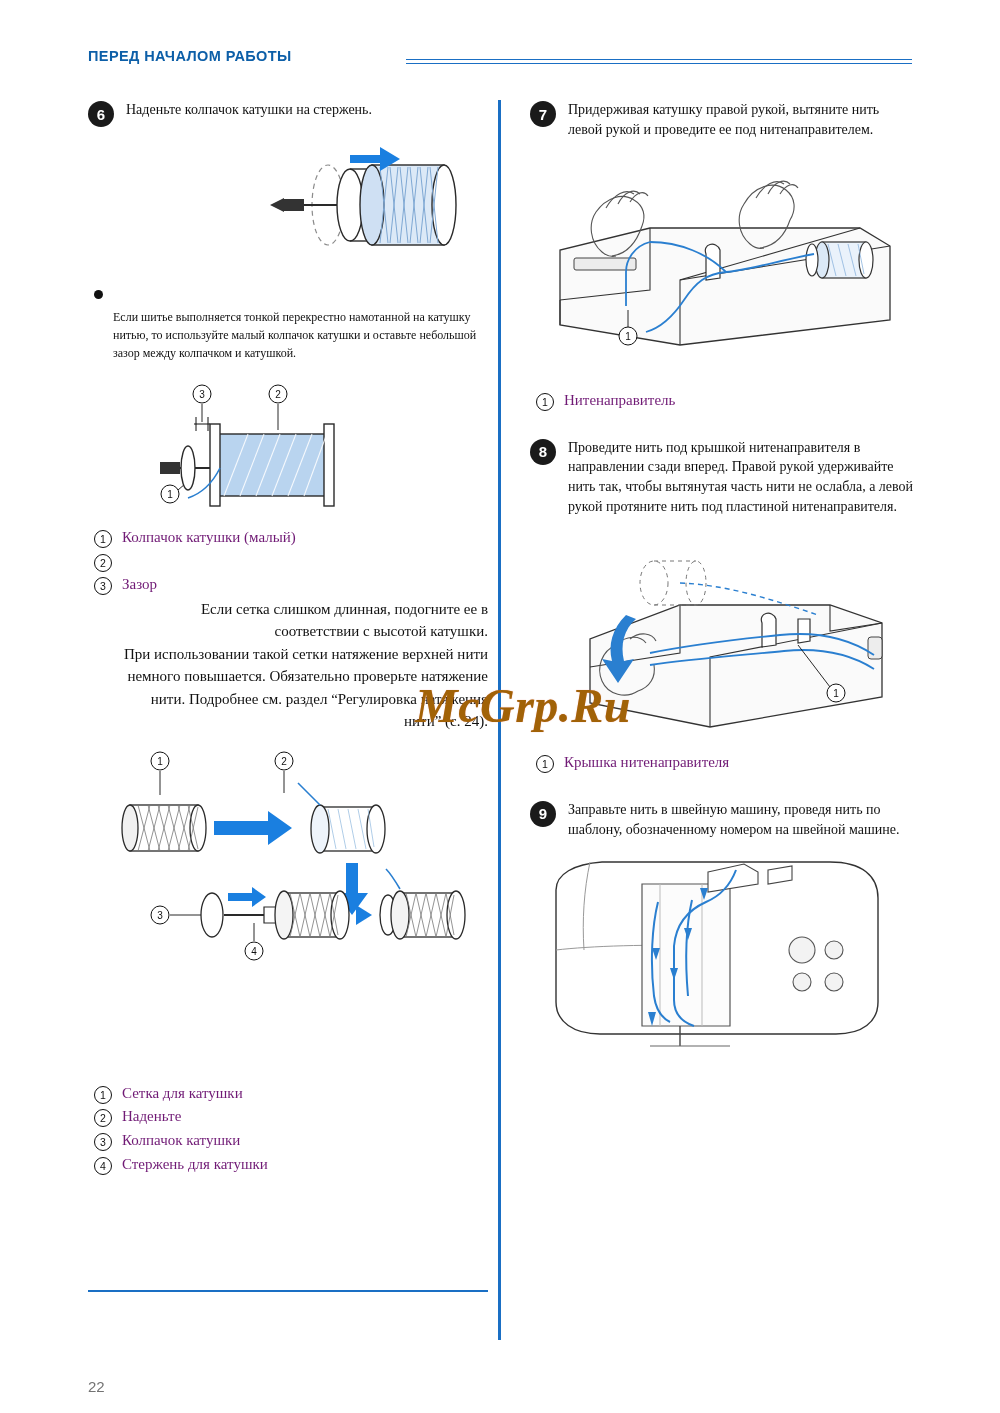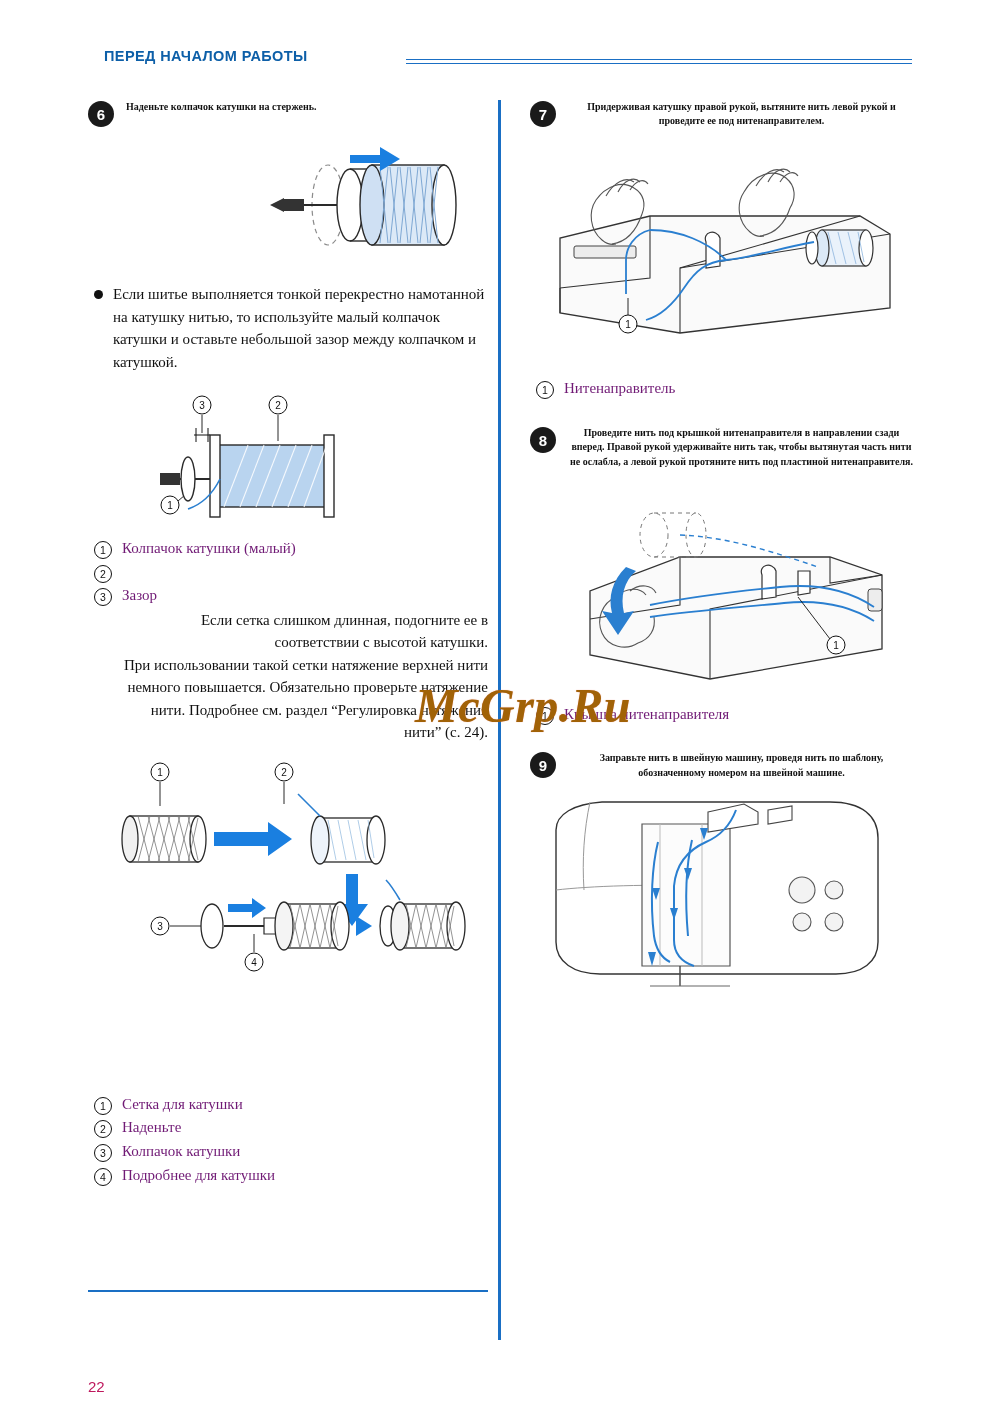--- a/index.html
+++ b/index.html
@@ -8,21 +8,21 @@
     font-family:"Liberation Serif", serif;
     color:#1a1a1a;
   }
   .page{position:absolute;inset:0;}
 
   
   .header{
     position:absolute;left:88px;top:48px;width:824px;height:30px;
   }
   .header-title{
-    position:absolute;left:16px;top:0;
+    position:absolute;left:0;top:0;
     font-family:"Liberation Sans", sans-serif;
     font-weight:bold;font-size:14.5px;letter-spacing:.4px;
     color:#0d5fa8;white-space:nowrap;
   }
   .header-rule{
     position:absolute;left:318px;top:11px;right:0;height:3px;
     border-top:1px solid #1a6fc4;border-bottom:1px solid #1a6fc4;
   }
   .header-rule:after{
     content:"";position:absolute;left:0;top:1px;right:0;height:1px;background:#ffffff;
@@ -43,43 +43,43 @@
   .step{position:relative;margin-bottom:6px;}
   .step-head{display:flex;align-items:flex-start;}
   .step-num{
     flex:0 0 auto;width:26px;height:26px;border-radius:50%;
     background:#1a1a1a;color:#ffffff;
     font-family:"Liberation Sans", sans-serif;font-weight:bold;font-size:15px;
     display:flex;align-items:center;justify-content:center;
     margin-right:12px;margin-top:1px;
   }
   .step-text{
-    font-family:"Liberation Serif", serif;font-weight:bold;font-size:10px;
-    line-height:1.42;color:#111;text-align:center;
+    font-family:"Liberation Serif", serif;font-weight:normal;font-size:14px;
+    line-height:1.42;color:#111;
   }
 
   
   .reminder{margin-top:26px;position:relative;}
   .reminder-row{display:flex;align-items:center;}
   .reminder-icon{width:30px;height:22px;margin-right:8px;flex:0 0 auto;}
   .reminder-title{
     font-family:"Liberation Serif", serif;font-weight:bold;font-size:16.5px;color:#111;
     white-space:nowrap;
   }
   .reminder-underline{
     position:absolute;left:36px;right:12px;top:26px;height:2px;background:#1a6fc4;
   }
 
   
   .bullet-block{display:flex;margin-top:16px;}
   .bullet{
     flex:0 0 auto;width:9px;height:9px;border-radius:50%;background:#111;
     margin:7px 10px 0 6px;
   }
-  .body-text{font-size:15px;line-height:1.5;color:#111;}
+  .body-text{font-size:12px;line-height:1.5;color:#111;margin-top:25px;}
   .indent-text{font-size:15px;line-height:1.5;color:#111;margin-left:25px;text-align:right;}
 
   
   .legend{margin-top:10px;}
   .legend-item{display:flex;align-items:flex-start;margin-bottom:2px;}
   .circ{
     flex:0 0 auto;width:16px;height:16px;border-radius:50%;
     border:1px solid #111;color:#111;
     font-family:"Liberation Sans", sans-serif;font-size:10.5px;
     display:flex;align-items:center;justify-content:center;
@@ -96,21 +96,21 @@
     position:absolute;left:415px;top:678px;
     font-family:Liberation Serif, serif;font-style:italic;font-weight:bold;
     font-size:48px;color:#a16207;letter-spacing:.5px;
     text-shadow:0 0 1px rgba(240,99,74,.6);
     pointer-events:none;
   }
 
   
   .page-num{
     position:absolute;left:88px;top:1378px;
-    font-family:"Liberation Sans", sans-serif;font-size:15px;color:#be185d;
+    font-family:"Liberation Sans", sans-serif;font-size:15px;color:#737373;
   }
 </style>
 </head>
 <body>
 
 <div class="page">
 
   <div class="header">
     <div class="header-title">ПЕРЕД НАЧАЛОМ РАБОТЫ</div>
     <div class="header-rule"></div>
@@ -335,21 +335,21 @@
       <div class="legend-item">
         <span class="circ">2</span>
         <span class="legend-label">Наденьте</span>
       </div>
       <div class="legend-item">
         <span class="circ">3</span>
         <span class="legend-label">Колпачок катушки</span>
       </div>
       <div class="legend-item">
         <span class="circ">4</span>
-        <span class="legend-label">Подробнее для катушки</span>
+        <span class="legend-label">Стержень для катушки</span>
       </div>
     </div>
   </div>
 
   <div class="bottom-rule"></div>
 
   <div class="col-right">
 
     <div class="step">
       <div class="step-head">

